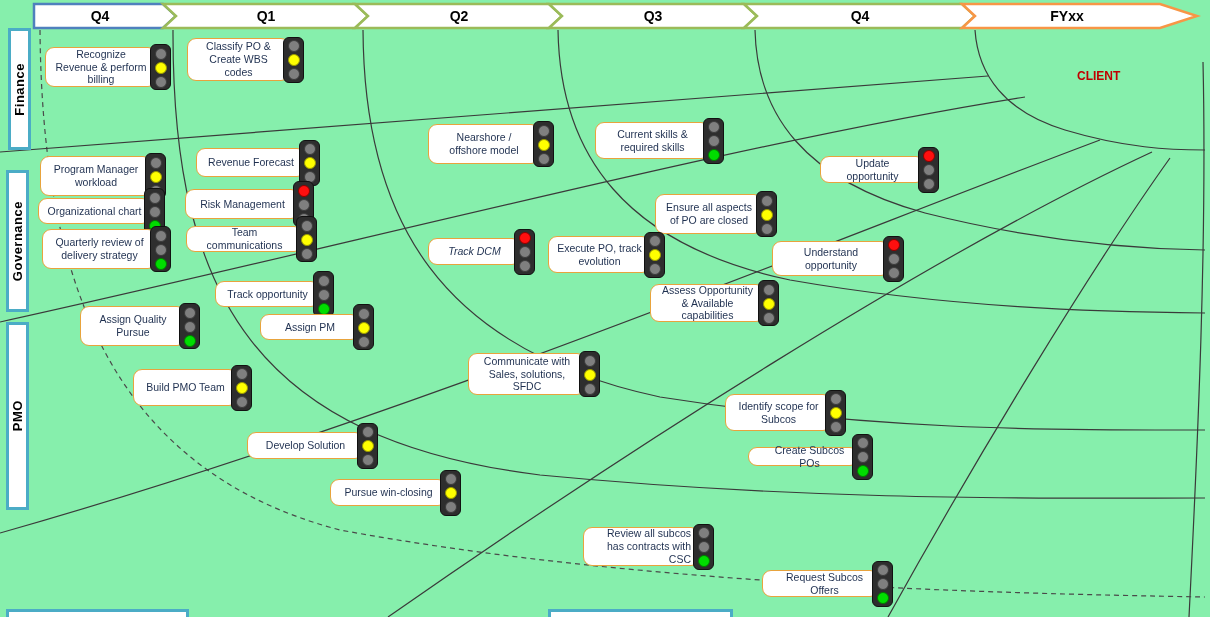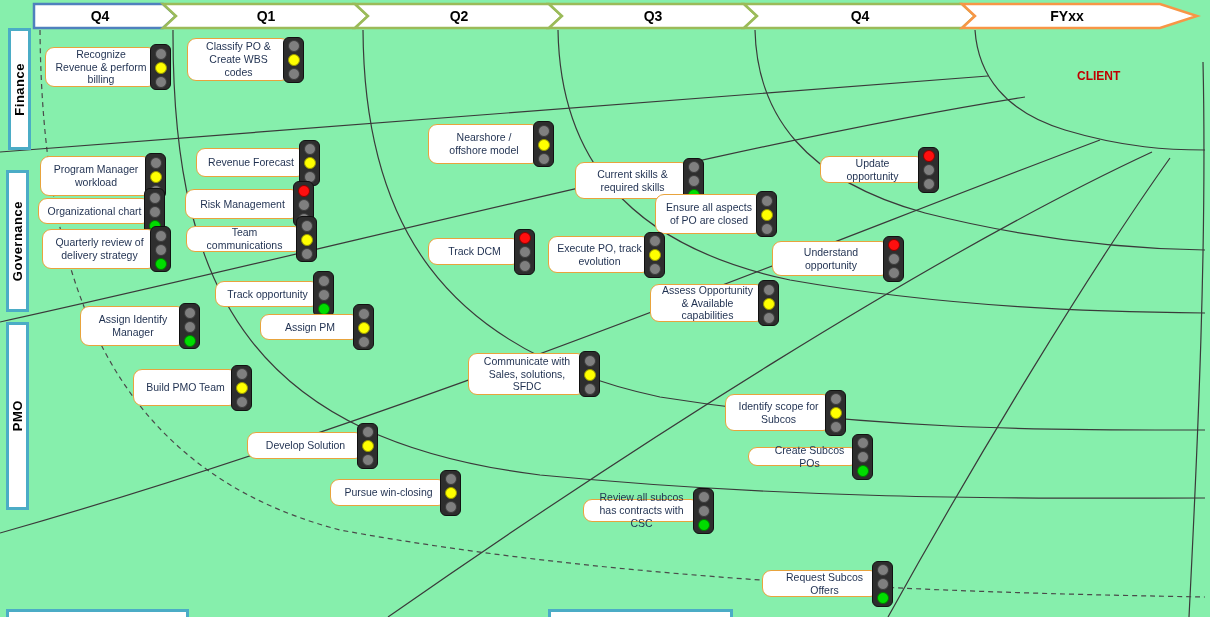--- a/index.html
+++ b/index.html
@@ -114,21 +114,21 @@
       </span>
     </div>
       <div class="task" style="left: 428px; top: 124px; width: 112px; height: 40px;">
       <span class="task-label">Nearshore / offshore model</span>
       <span class="light lit-yellow">
         <span class="lamp r"></span>
         <span class="lamp y"></span>
         <span class="lamp g"></span>
       </span>
     </div>
-      <div class="task" style="left: 575px; top: 122px; width: 115px; height: 37px; margin-top: 40px;">
+      <div class="task" style="left: 595px; top: 122px; width: 115px; height: 37px;">
       <span class="task-label">Current skills &amp; required skills</span>
       <span class="light lit-green">
         <span class="lamp r"></span>
         <span class="lamp y"></span>
         <span class="lamp g"></span>
       </span>
     </div>
       <div class="task" style="left: 196px; top: 148px; width: 110px; height: 29px;">
       <span class="task-label">Revenue Forecast</span>
       <span class="light lit-yellow">
@@ -186,21 +186,21 @@
       </span>
     </div>
       <div class="task" style="left: 42px; top: 229px; width: 115px; height: 40px;">
       <span class="task-label">Quarterly review of delivery strategy</span>
       <span class="light lit-green">
         <span class="lamp r"></span>
         <span class="lamp y"></span>
         <span class="lamp g"></span>
       </span>
     </div>
-      <div class="task" style="left: 428px; top: 238px; width: 93px; height: 27px;">
+      <div class="task" style="left: 428px; top: 238px; width: 93px; height: 27px; font-style: italic;">
       <span class="task-label">Track DCM</span>
       <span class="light lit-red">
         <span class="lamp r"></span>
         <span class="lamp y"></span>
         <span class="lamp g"></span>
       </span>
     </div>
       <div class="task" style="left: 548px; top: 236px; width: 103px; height: 37px;">
       <span class="task-label">Execute PO, track evolution</span>
       <span class="light lit-yellow">
@@ -227,21 +227,21 @@
     </div>
       <div class="task" style="left: 650px; top: 284px; width: 115px; height: 38px;">
       <span class="task-label">Assess Opportunity &amp; Available capabilities</span>
       <span class="light lit-yellow">
         <span class="lamp r"></span>
         <span class="lamp y"></span>
         <span class="lamp g"></span>
       </span>
     </div>
       <div class="task" style="left: 80px; top: 306px; width: 106px; height: 40px;">
-      <span class="task-label">Assign Identify Manager</span>
+      <span class="task-label">Assign Quality Pursue</span>
       <span class="light lit-green">
         <span class="lamp r"></span>
         <span class="lamp y"></span>
         <span class="lamp g"></span>
       </span>
     </div>
       <div class="task" style="left: 260px; top: 314px; width: 100px; height: 26px;">
       <span class="task-label">Assign PM</span>
       <span class="light lit-yellow">
         <span class="lamp r"></span>
@@ -290,21 +290,21 @@
       </span>
     </div>
       <div class="task" style="left: 330px; top: 479px; width: 117px; height: 27px;">
       <span class="task-label">Pursue win-closing</span>
       <span class="light lit-yellow">
         <span class="lamp r"></span>
         <span class="lamp y"></span>
         <span class="lamp g"></span>
       </span>
     </div>
-      <div class="task" style="left: 583px; top: 499px; width: 117px; height: 23px;">
+      <div class="task" style="left: 583px; top: 527px; width: 117px; height: 39px; text-align: right;">
       <span class="task-label">Review all subcos has contracts with CSC</span>
       <span class="light lit-green">
         <span class="lamp r"></span>
         <span class="lamp y"></span>
         <span class="lamp g"></span>
       </span>
     </div>
       <div class="task" style="left: 762px; top: 570px; width: 117px; height: 27px; padding-left: 16px;">
       <span class="task-label">Request Subcos Offers</span>
       <span class="light lit-green">

